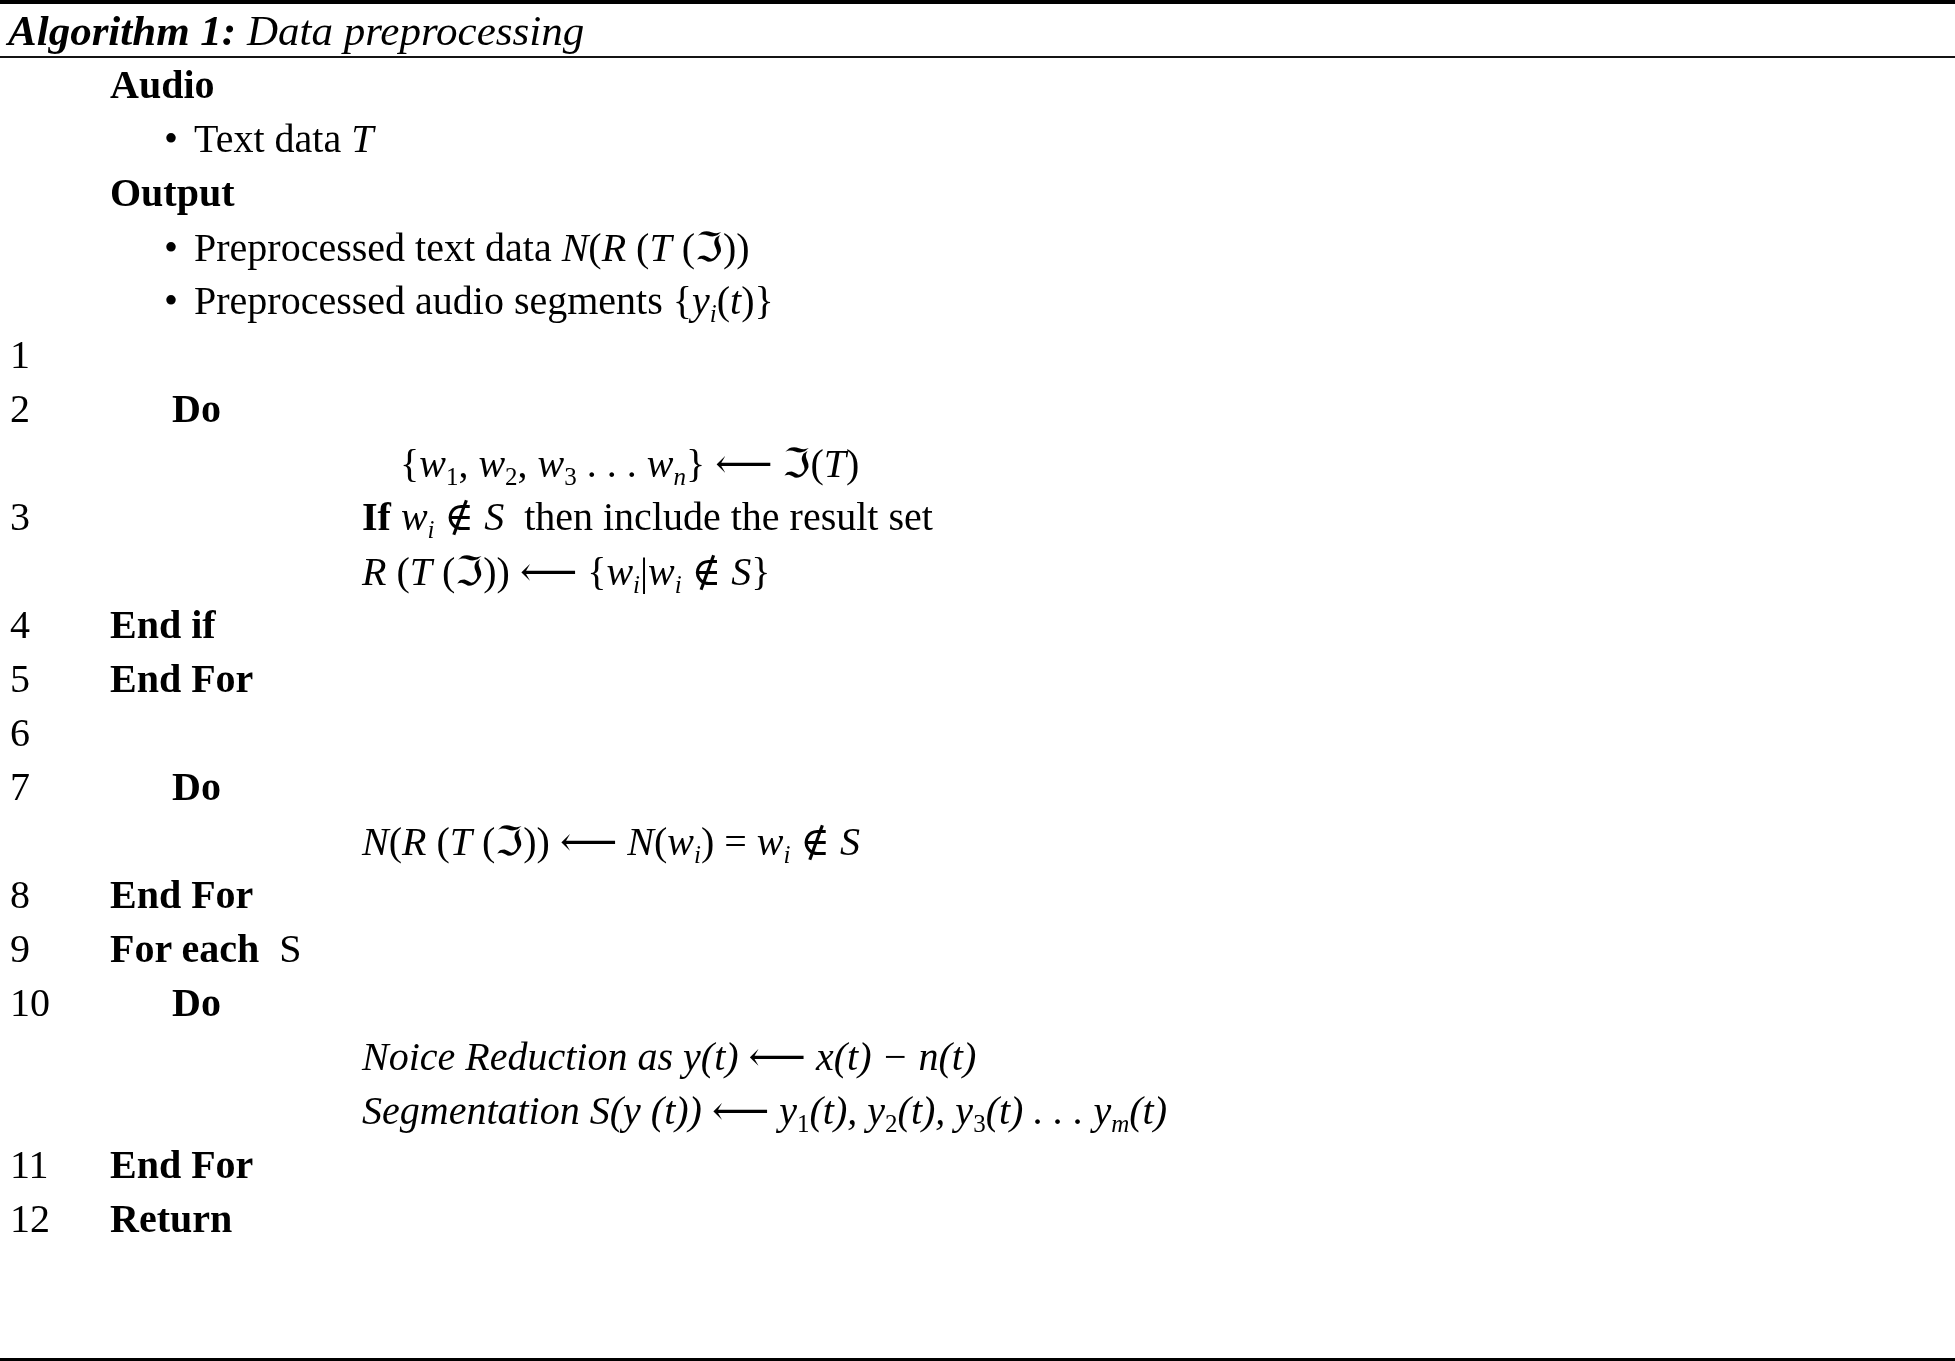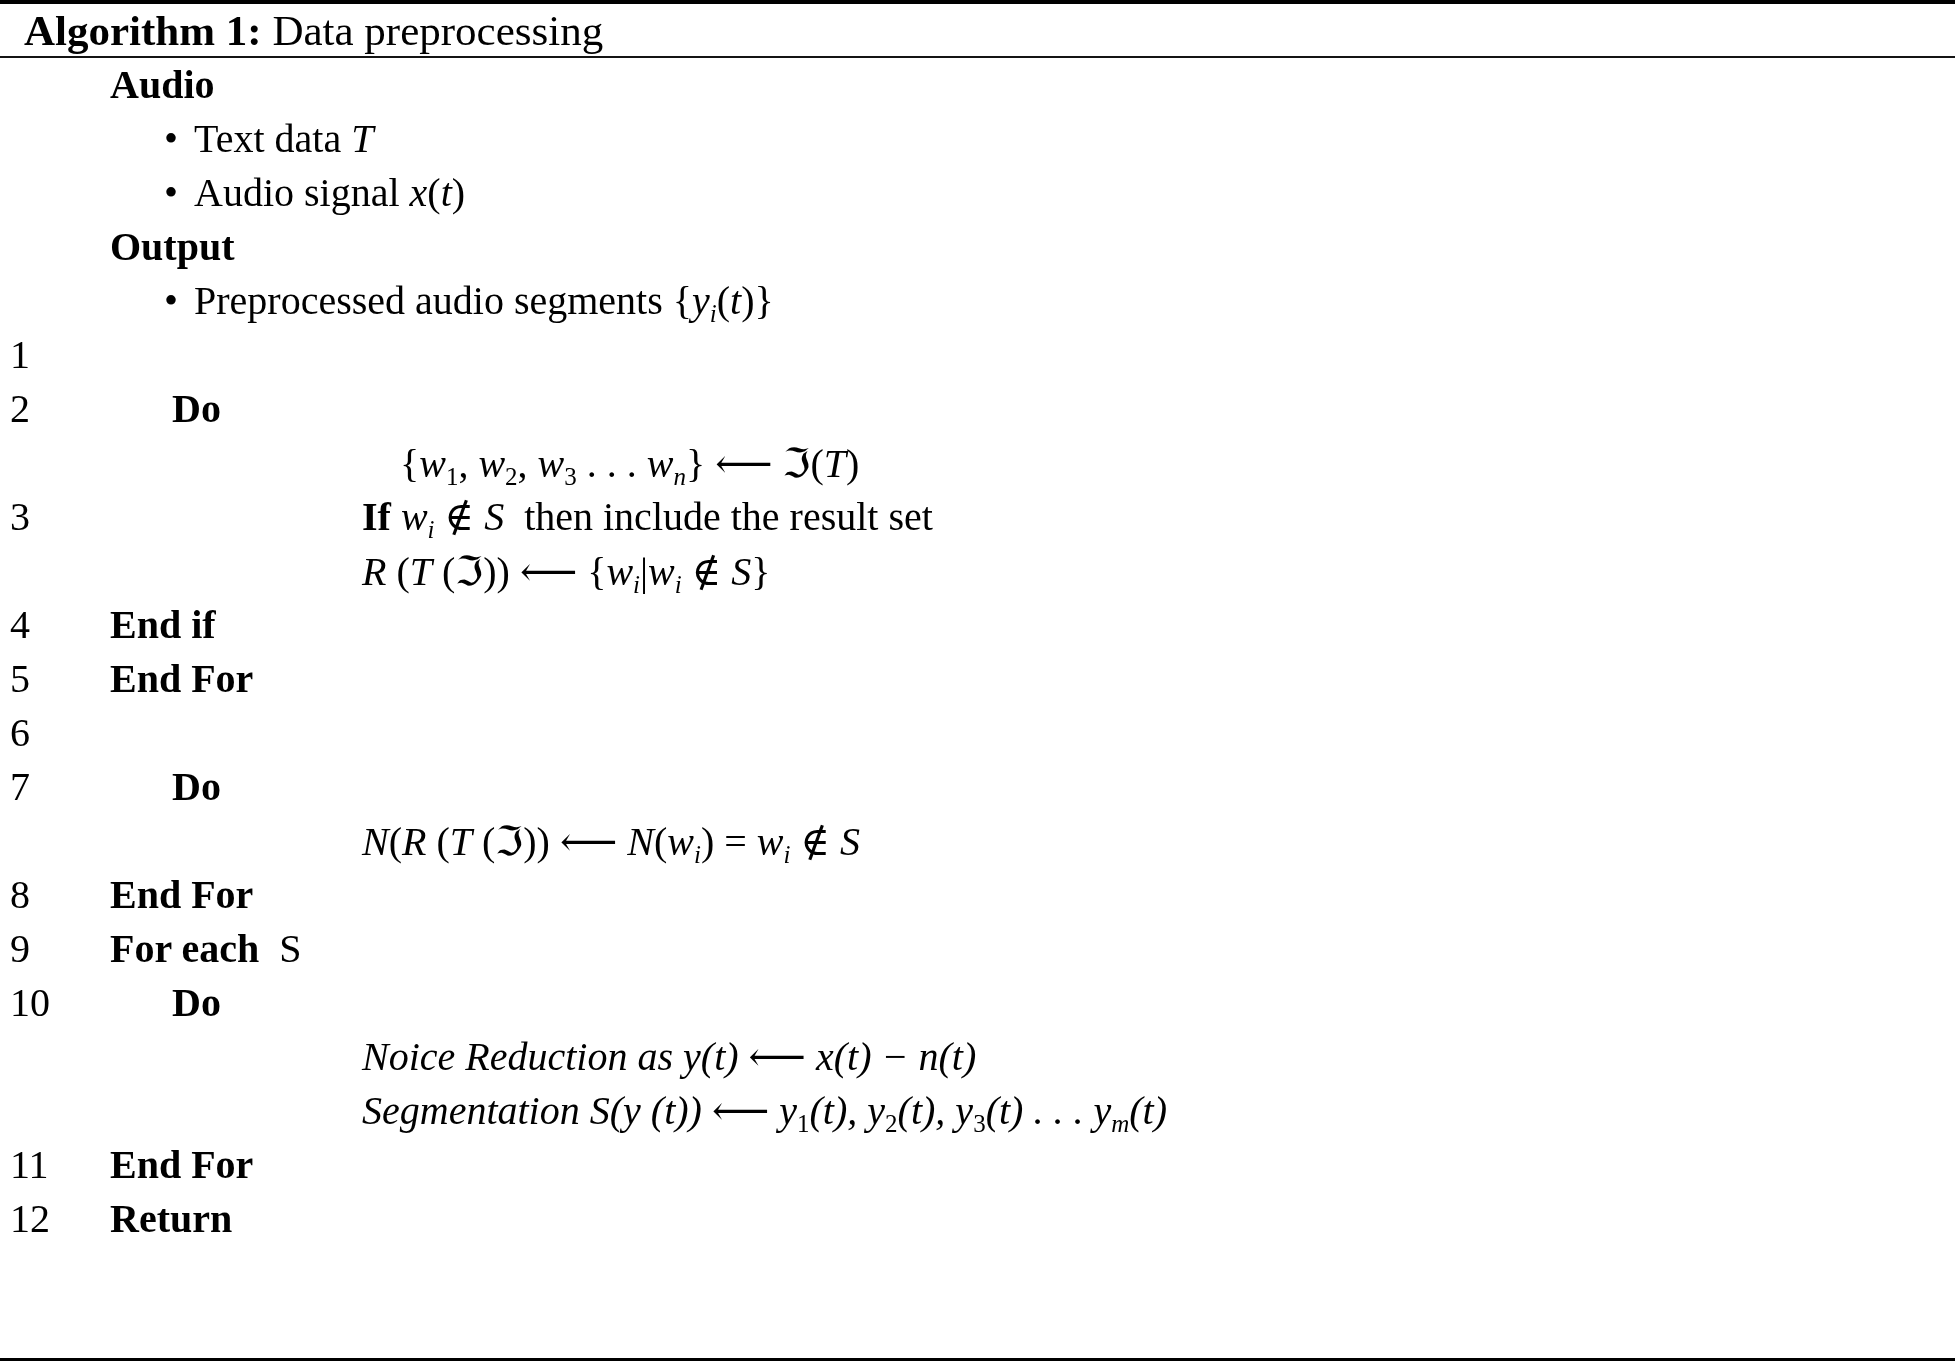--- a/index.html
+++ b/index.html
@@ -8,21 +8,21 @@
     background:#ffffff;color:#000000;
     font-family:"Liberation Serif","DejaVu Serif",serif;
     position:relative;overflow:hidden;
   }
   .rule{background:#000000;width:100%}
   #top-rule{height:4px}
   #mid-rule{height:2px;background:#141414}
   #bottom-rule{position:absolute;left:0;bottom:0;height:3px}
   #head{
     height:52px;display:flex;align-items:center;
-    font-size:43px;padding-left:24px;white-space:pre;
+    font-size:43px;padding-left:8px;white-space:pre;font-style:italic;
   }
   #head .kw{font-weight:bold}
   #body-rows{}
   .row{
     height:54px;display:flex;align-items:center;
     font-size:40px;white-space:pre;line-height:54px;
   }
   .num{
     flex:0 0 110px;padding-left:10px;box-sizing:border-box;
     font-size:40px;
@@ -46,22 +46,22 @@
 
 <div id="head">
   <span class="kw">Algorithm 1:</span><span> Data preprocessing</span>
 </div>
 
 <div id="mid-rule" class="rule"></div>
 
 <div id="body-rows">
     <div class="row"><div class="num"></div><div class="content c-l1"><span class="b">Audio</span></div></div>
     <div class="row"><div class="num"></div><div class="content c-bullet"><span class="bullet">•</span><span>Text data </span><span class="i">T</span></div></div>
-    <div class="row"><div class="num"></div><div class="content c-bullet"><span class="bullet">•</span><span>Audio signal </span><span class="i">x</span><span>(</span><span class="i">t</span><span>)</span></div></div>
     <div class="row"><div class="num"></div><div class="content c-l1"><span class="b">Output</span></div></div>
+    <div class="row"><div class="num"></div><div class="content c-bullet"><span class="bullet">•</span><span>Preprocessed text data </span><span class="i">N</span><span>(</span><span class="i">R</span><span> (</span><span class="i">T</span><span> (</span><span class="frak">ℑ</span><span>))</span></div></div>
     <div class="row"><div class="num"></div><div class="content c-bullet"><span class="bullet">•</span><span>Preprocessed audio segments {</span><span class="i">y</span><span class="sub i">i</span><span>(</span><span class="i">t</span><span>)}</span></div></div>
     <div class="row"><div class="num">1</div></div>
     <div class="row"><div class="num">2</div><div class="content c-do"><span class="b">Do</span></div></div>
     <div class="row"><div class="num"></div><div class="content c-eq2"><span>{</span><span class="i">w</span><span class="sub">1</span><span>, </span><span class="i">w</span><span class="sub">2</span><span>, </span><span class="i">w</span><span class="sub">3</span><span> . . . </span><span class="i">w</span><span class="sub i">n</span><span>} </span><span>⟵</span><span> </span><span class="frak">ℑ</span><span>(</span><span class="i">T</span><span>)</span></div></div>
     <div class="row"><div class="num">3</div><div class="content c-eq"><span class="b">If </span><span class="i">w</span><span class="sub i">i</span><span> ∉ </span><span class="i">S</span><span>  then include the result set</span></div></div>
     <div class="row"><div class="num"></div><div class="content c-eq"><span class="i">R</span><span> (</span><span class="i">T</span><span> (</span><span class="frak">ℑ</span><span>)) </span><span>⟵</span><span> {</span><span class="i">w</span><span class="sub i">i</span><span>|</span><span class="i">w</span><span class="sub i">i</span><span> ∉ </span><span class="i">S</span><span>}</span></div></div>
     <div class="row"><div class="num">4</div><div class="content c-l1"><span class="b">End if</span></div></div>
     <div class="row"><div class="num">5</div><div class="content c-l1"><span class="b">End For</span></div></div>
     <div class="row"><div class="num">6</div></div>
     <div class="row"><div class="num">7</div><div class="content c-do"><span class="b">Do</span></div></div>

